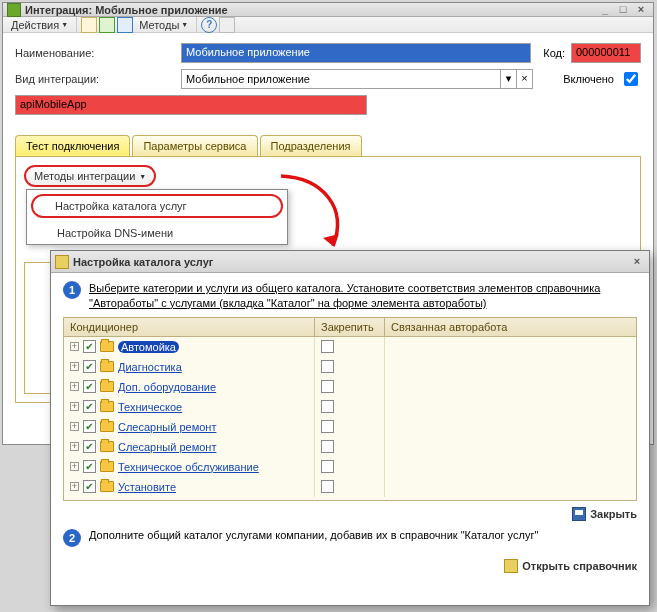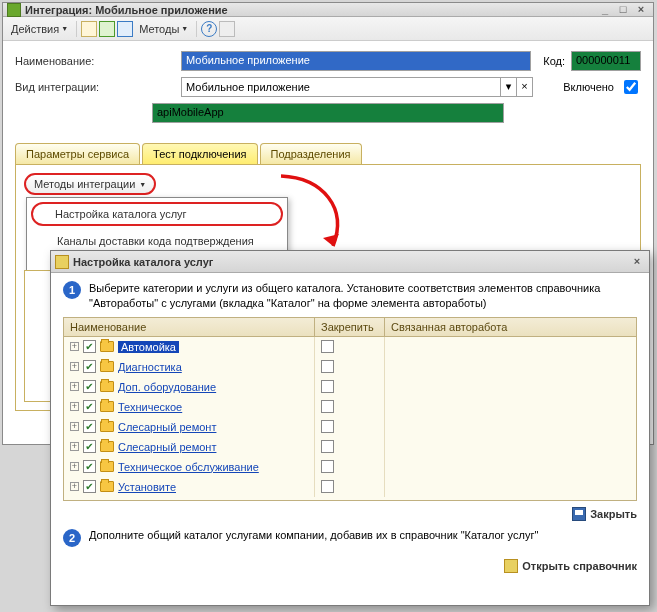--- a/index.html
+++ b/index.html
@@ -26,37 +26,37 @@
     background: linear-gradient(#e8e8e8,#d5d5d5);
     border-bottom: 1px solid #aaa;
     display: flex;
     align-items: center;
     padding: 0 4px;
   }
   .titlebar .appicon { width:14px;height:14px;background:#6aa82d;border:1px solid #4d7a20;margin-right:4px; }
   .titlebar .title { font-weight: bold; flex:1; color:#333;}
   .winbtn { width:16px;height:14px;margin-left:2px;text-align:center;font-weight:bold;color:#555;cursor:default;}
   .toolbar {
-    height: 24px;
+    height: 16px;
     background: linear-gradient(#f5f5f5,#e9e9e9);
     border-bottom:1px solid #ccc;
     display:flex;align-items:center;padding:0 4px;gap:2px;
   }
   .tbtn { padding:2px 4px;color:#333;display:inline-flex;align-items:center;gap:2px; }
   .tbtn .drop { font-size:7px;}
   .sep { width:1px;height:16px;background:#ccc;margin:0 2px;}
   .icobox { width:16px;height:16px;border:1px solid #c8b060;background:#fff6d8;position:relative;}
   .icobox.green{border-color:#4c9a2a;background:#dff3d0;}
   .icobox.blue{border-color:#3b7bc4;background:#e2eefb;}
   .ico-q{width:16px;height:16px;border:1.5px solid #3b7bc4;border-radius:50%;color:#3b7bc4;font-weight:bold;text-align:center;line-height:13px;font-size:10px;}
 
   .form { padding: 10px 12px 8px 12px; }
-  .row { display:flex;align-items:center;margin-bottom:6px; gap:6px;justify-content:center;}
+  .row { display:flex;align-items:center;margin-bottom:6px; gap:6px;}
   .lbl { width:160px;color:#333;}
-  .txtin { border:1px solid #a0a0a0;height:20px;padding:2px 4px;background:#15803d;}
+  .txtin { border:1px solid #a0a0a0;height:20px;padding:2px 4px;background:#ef4444;}
   .txtin.sel { background:#3169c6;color:#fff;}
   .combo { border:1px solid #a0a0a0;height:20px;display:flex;align-items:center;flex:1;}
   .combo span { flex:1;padding:0 4px;}
   .combo .cbtn { width:16px;height:18px;border-left:1px solid #a0a0a0;text-align:center;line-height:16px;}
   .chk { width:14px;height:14px;}
 
   .tabstrip { display:flex;border-bottom:1px solid #c8b060;margin:6px 12px 0 12px;gap:2px;}
   .tab { padding:4px 10px;border:1px solid #c8b060;border-bottom:none;border-radius:4px 4px 0 0;background:linear-gradient(#fffef0,#f5e8a6);color:#5e4b00;}
   .tab.active { background:linear-gradient(#fff8b5,#ffed70);color:#000;}
 
@@ -86,21 +86,21 @@
   .gridhead div{padding:3px 6px;border-right:1px solid #c0b080;color:#5c4a12;}
   .gridhead div:last-child{border-right:none;}
   .gridbody{margin:0 12px;border:1px solid #c0b080;border-top:none;background:#fdfbee;height:164px;overflow:auto;}
   .gr-row{display:grid;grid-template-columns:1fr 70px 1fr;align-items:center;}
   .gr-row>div{padding:2px 6px;border-right:1px solid #e6ddbf;height:20px;display:flex;align-items:center;}
   .gr-row>div:last-child{border-right:none;}
   .tree{display:flex;align-items:center;gap:4px;}
   .expander{width:9px;height:9px;border:1px solid #999;text-align:center;line-height:7px;font-size:9px;color:#666;}
   .folder{width:14px;height:11px;background:#f8c642;border:1px solid #c48e12;border-radius:1px;position:relative;}
   .folder::before{content:'';position:absolute;top:-3px;left:0;width:6px;height:3px;background:#f8c642;border:1px solid #c48e12;border-bottom:none;}
-  .catlink{color:#1446b8;text-decoration:underline;}
+  .catlink{color:#1446b8;text-decoration:underline;border-radius:6px;}
   .catlink.sel{background:#1446b8;color:#fff;text-decoration:none;padding:0 3px;}
   .gr-chk{width:13px;height:13px;border:1px solid #888;background:#fff;text-align:center;line-height:11px;font-size:10px;color:#2a7a2a;}
   .gr-chk.on::after{content:'✔';}
   .actions{text-align:right;padding:6px 12px;}
   .actbtn{display:inline-flex;align-items:center;gap:4px;font-weight:bold;color:#333;}
   .saveico{width:14px;height:14px;background:#3a6ab0;border:1px solid #274a7c;position:relative;}
   .saveico::after{content:'';position:absolute;inset:2px 2px 5px 2px;background:#fff;}
   .openico{width:14px;height:14px;background:#e8d060;border:1px solid #b89020;}
 
   
@@ -153,33 +153,32 @@
       <span style="flex:1"></span>
       <span>Включено</span>
       <input type="checkbox" class="chk" checked="" style="">
     </div>
     <div class="row">
       <div class="txtin" style="width:352px;"><span>apiMobileApp</span></div>
     </div>
   </div>
 
   <div class="tabstrip">
+    <div class="tab active">Тест подключения</div>
     <div class="tab">Параметры сервиса</div>
-    <div class="tab active">Тест подключения</div>
     <div class="tab">Подразделения</div>
   </div>
 
   <div class="tabbody">
     <div class="methods-btn">
       <span>Методы интеграции</span>
         <span class="drop">▼</span>
     </div>
     <div class="dropdown">
       <div class="item hl">Настройка каталога услуг</div>
-      <div class="item">Каналы доставки кода подтверждения</div>
       <div class="item">Настройка DNS-имени</div>
     </div>
     <div class="inner-area"></div>
   </div>
 
   <div class="footer">
     <span class="closebtn">Закрыть</span>
   </div>
 </div>
 
@@ -189,24 +188,24 @@
 </svg>
 
 <div class="win2">
   <div class="titlebar">
     <div class="tb-ico"></div>
     <div class="title" style="font-weight:bold">Настройка каталога услуг</div>
     <div class="winbtn">×</div>
   </div>
   <div class="info">
     <div class="numcircle">1</div>
-    <div style="line-height:1.35;">Выберите категории и услуги из общего каталога. Установите соответствия элементов справочника "Автоработы" с услугами (вкладка "Каталог" на форме элемента автоработы)</div>
+    <div style="line-height:1.35;text-decoration:underline;">Выберите категории и услуги из общего каталога. Установите соответствия элементов справочника "Автоработы" с услугами (вкладка "Каталог" на форме элемента автоработы)</div>
   </div>
   <div class="gridhead">
-    <div>Наименование</div>
+    <div>Кондиционер</div>
     <div>Закрепить</div>
     <div>Связанная авторабота</div>
   </div>
   <div class="gridbody" id="gridbody">
       <div class="gr-row">
         <div>
           <div class="tree">
             <span class="expander">+</span>
             <span class="gr-chk on"></span>
             <span class="folder"></span>

